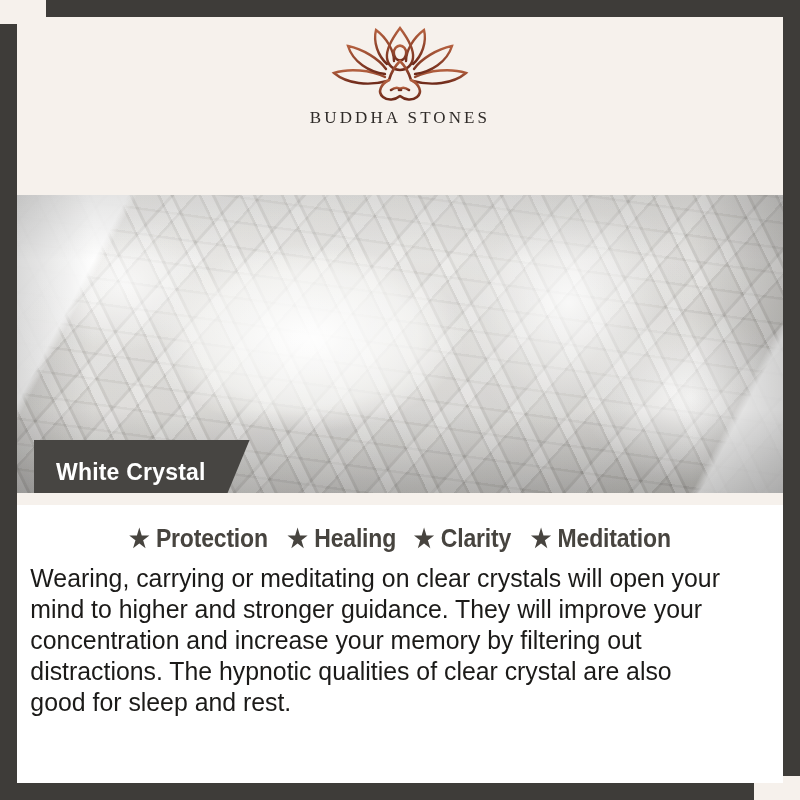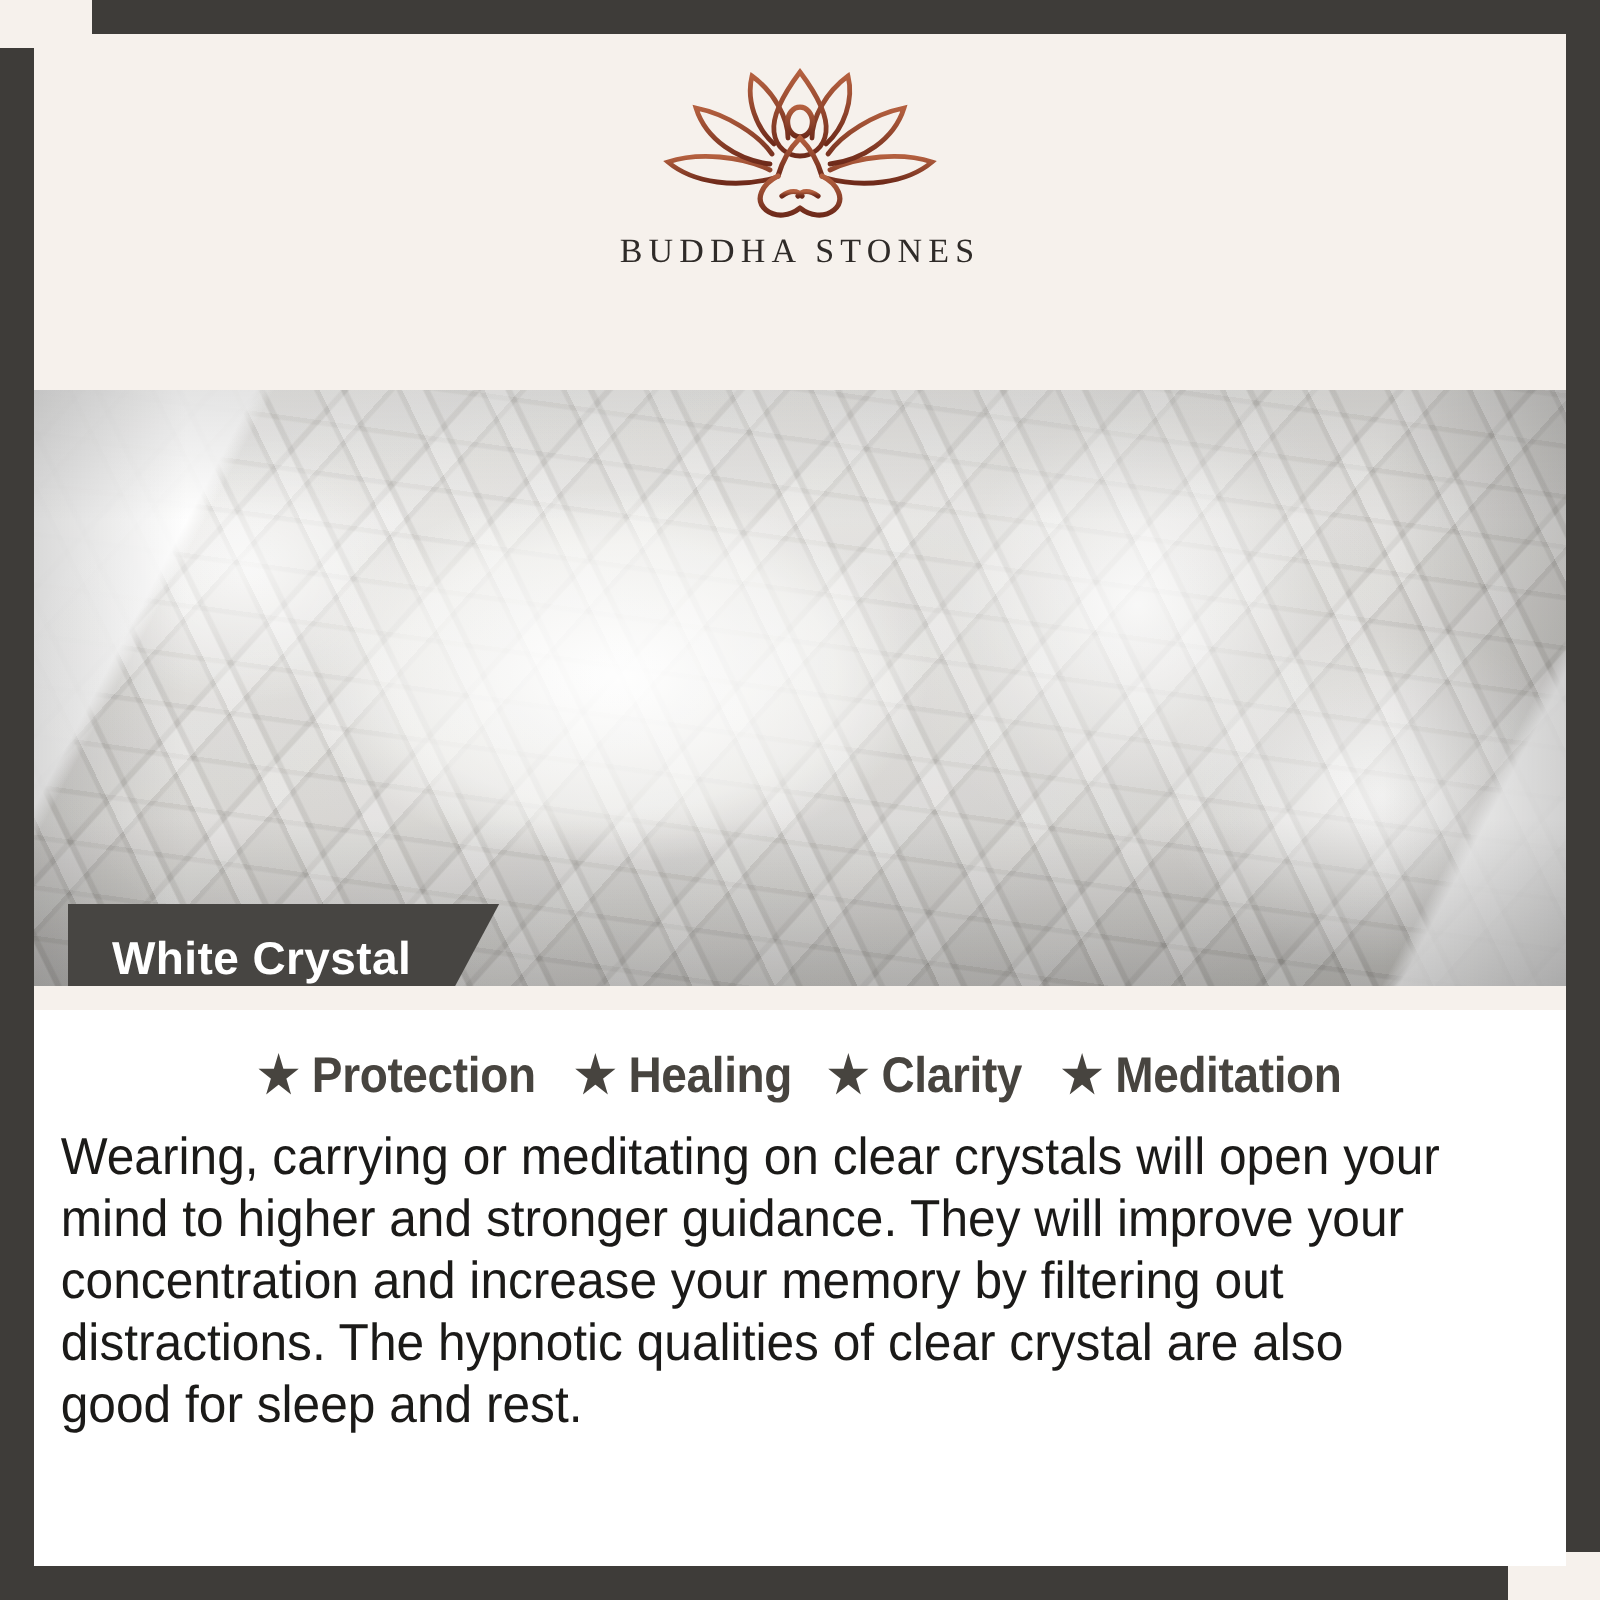--- a/index.html
+++ b/index.html
@@ -61,21 +61,21 @@
   
   .brand {
     position: absolute;
     left: 0; top: 0;
     width: 766px;
     height: 126px;
     background: #f6f1ec;
     display: flex;
     flex-direction: column;
     align-items: center;
-    justify-content: center;
+    justify-content: flex-start;
   }
   .logo-mark {
     margin-top: 7px;
     width: 150px;
     height: 82px;
     display: block;
   }
   .brand-name {
     margin-top: 2px;
     font-family: "Liberation Serif", serif;
@@ -155,24 +155,24 @@
       linear-gradient(to bottom, rgba(0,0,0,0.10) 0%, rgba(0,0,0,0) 22%, rgba(0,0,0,0) 72%, rgba(0,0,0,0.18) 100%),
       linear-gradient(to right, rgba(0,0,0,0.14) 0%, rgba(0,0,0,0) 10%, rgba(0,0,0,0) 88%, rgba(0,0,0,0.16) 100%);
   }
 
   
   .caption-banner {
     position: absolute;
     left: 17px;
     bottom: 0;
     height: 41px;
-    padding: 0 44px 0 22px;
+    padding: 12px 44px 0 22px;
     background: #474542;
     display: flex;
-    align-items: flex-end;
+    align-items: center;
     -webkit-clip-path: polygon(0 0, 100% 0, calc(100% - 22px) 100%, 0 100%);
     clip-path: polygon(0 0, 100% 0, calc(100% - 22px) 100%, 0 100%);
   }
   .caption-text {
     font-size: 23px;
     font-weight: 700;
     color: #ffffff;
     letter-spacing: 0.2px;
     white-space: nowrap;
   }

